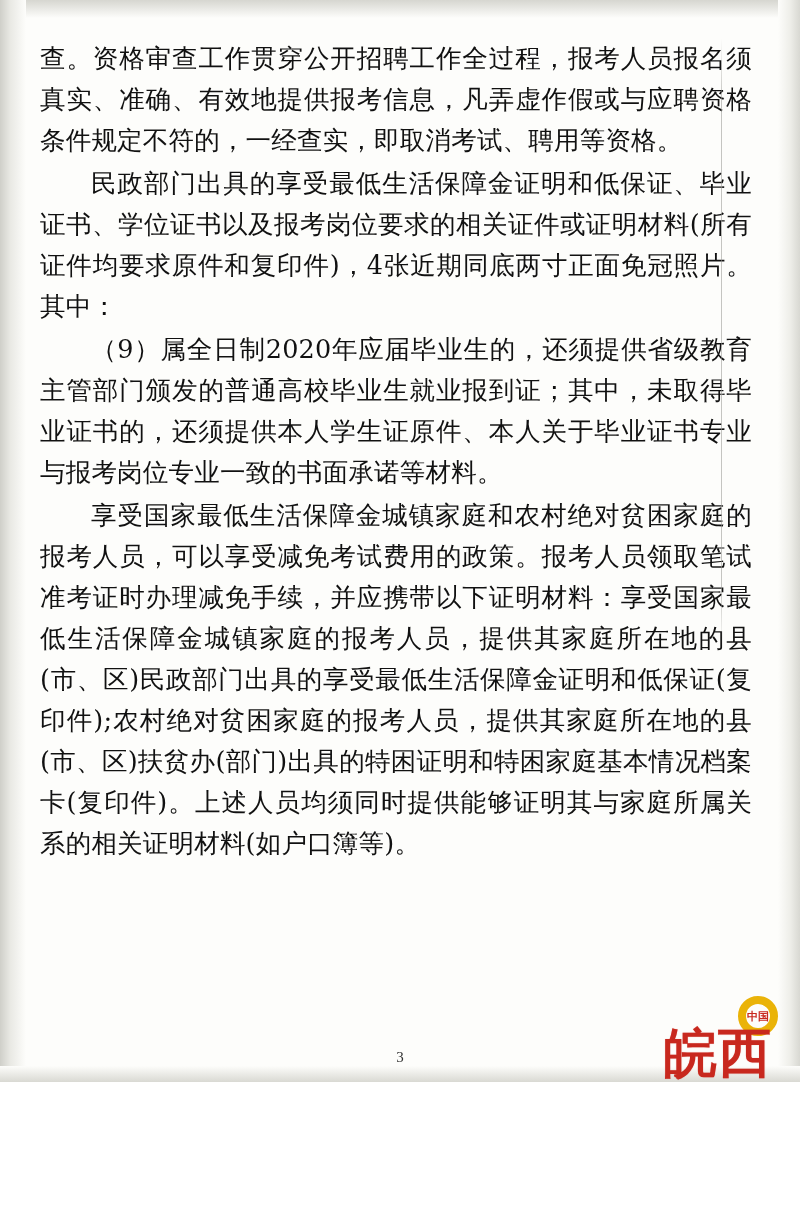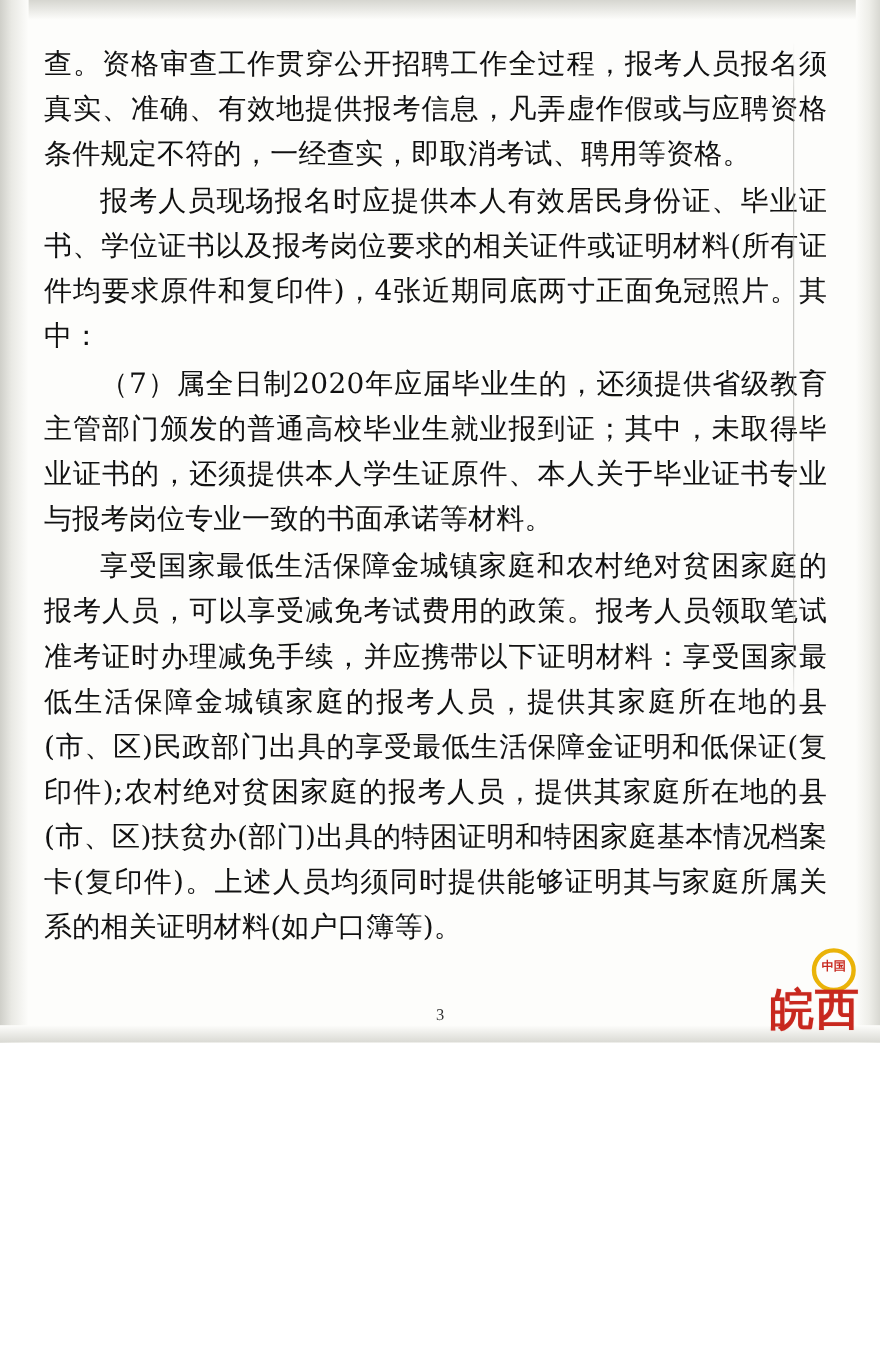--- a/index.html
+++ b/index.html
@@ -3,21 +3,21 @@
 <meta charset="utf-8">
 <style>
   html, body {
     margin: 0;
     padding: 0;
     background: #ffffff;
   }
   .page {
     position: relative;
     width: 800px;
-    height: 948px;
+    height: 1082px;
     background: #fdfdfb;
     overflow: hidden;
     font-family: "DejaVu Serif", "Liberation Serif", serif;
   }
   
   .scan-edge-left {
     position: absolute;
     left: 0; top: 0;
     width: 26px; height: 100%;
     background: linear-gradient(to right, #cfcfc9 0%, #e9e9e4 40%, #fdfdfb 100%);
@@ -82,42 +82,41 @@
     height: 78px;
     pointer-events: none;
   }
   .seal .seal-circle {
     position: absolute;
     right: 4px;
     top: 0px;
     width: 40px;
     height: 40px;
     border-radius: 50%;
-    border: 4px solid #eab308;
+    border: 8px solid #eab308;
     color: #c8281e;
     font-size: 11px;
     line-height: 12px;
     text-align: center;
     padding-top: 7px;
     box-sizing: border-box;
     font-family: "DejaVu Serif", serif;
     font-weight: bold;
   }
   .seal .seal-text {
     position: absolute;
     left: 0;
     bottom: 2px;
-    font-size: 40px;
+    font-size: 53px;
     line-height: 40px;
     color: #c8281e;
     font-family: "DejaVu Serif", serif;
     font-weight: bold;
     letter-spacing: 1px;
     text-shadow: 0 0 1px rgba(200,40,30,.4);
-    margin-left: 36px;
   }
   
   .crease {
     position: absolute;
     top: 0;
     right: 30px;
     width: 1px;
     height: 610px;
     background: linear-gradient(to bottom, rgba(150,150,145,0) 0%, rgba(150,150,145,.55) 10%, rgba(150,150,145,.55) 90%, rgba(150,150,145,0) 100%);
     pointer-events: none;
@@ -130,22 +129,22 @@
 
   <div class="scan-edge-top"></div>
   <div class="scan-edge-left"></div>
   <div class="scan-edge-right"></div>
   <div class="scan-edge-bottom"></div>
 
   <div class="content">
     <div class="crease"></div>
 
     <p class="para">查。资格审查工作贯穿公开招聘工作全过程，报考人员报名须真实、准确、有效地提供报考信息，凡弄虚作假或与应聘资格条件规定不符的，一经查实，即取消考试、聘用等资格。</p>
-    <p class="para indent">报考人员现场报名时应提供本人有效居民身份证、毕业证书、学位证书以及报考岗位要求的相关证件或证明材料(所有证件均要求原件和复印件)，4张近期同底两寸正面免冠照片。其中：</p>
-    <p class="para indent">（7）属全日制2020年应届毕业生的，还须提供省级教育主管部门颁发的普通高校毕业生就业报到证；其中，未取得毕业证书的，还须提供本人学生证原件、本人关于毕业证书专业与报考岗位专业一致的书面承诺等材料。</p>
+    <p class="para indent">民政部门出具的享受最低生活保障金证明和低保证、毕业证书、学位证书以及报考岗位要求的相关证件或证明材料(所有证件均要求原件和复印件)，4张近期同底两寸正面免冠照片。其中：</p>
+    <p class="para indent">（9）属全日制2020年应届毕业生的，还须提供省级教育主管部门颁发的普通高校毕业生就业报到证；其中，未取得毕业证书的，还须提供本人学生证原件、本人关于毕业证书专业与报考岗位专业一致的书面承诺等材料。</p>
     <p class="para indent">享受国家最低生活保障金城镇家庭和农村绝对贫困家庭的报考人员，可以享受减免考试费用的政策。报考人员领取笔试准考证时办理减免手续，并应携带以下证明材料：享受国家最低生活保障金城镇家庭的报考人员，提供其家庭所在地的县(市、区)民政部门出具的享受最低生活保障金证明和低保证(复印件);农村绝对贫困家庭的报考人员，提供其家庭所在地的县(市、区)扶贫办(部门)出具的特困证明和特困家庭基本情况档案卡(复印件)。上述人员均须同时提供能够证明其与家庭所属关系的相关证明材料(如户口簿等)。</p>
 
   </div>
 
   <div class="seal">
     <div class="seal-circle">中国</div>
     <div class="seal-text">皖西</div>
   </div>
 
   <div class="page-number">3</div>

